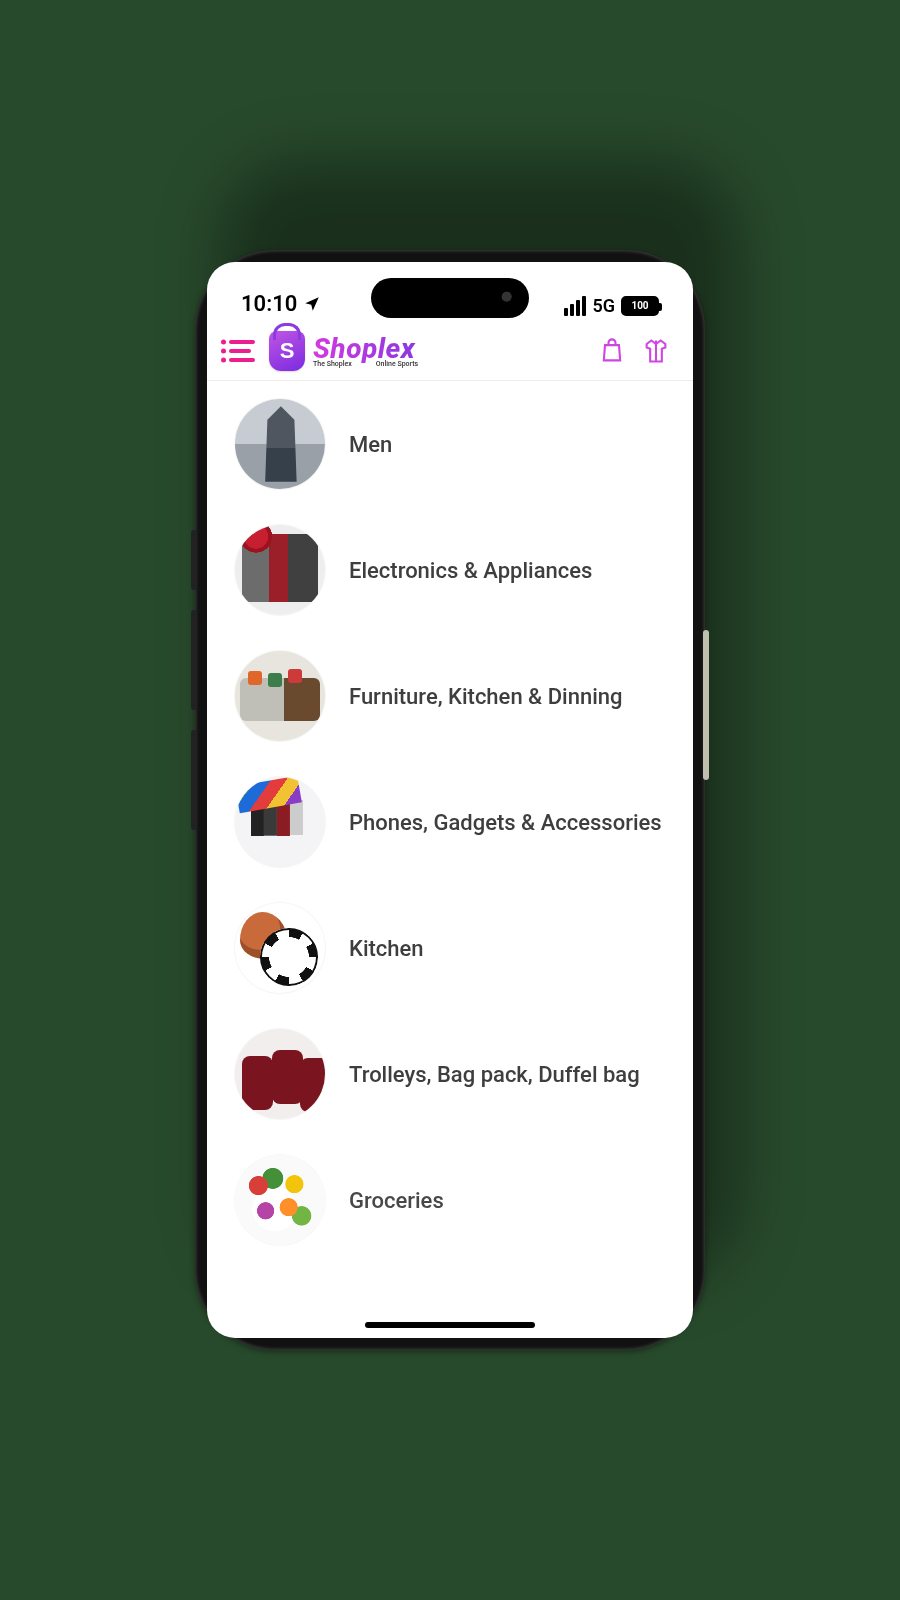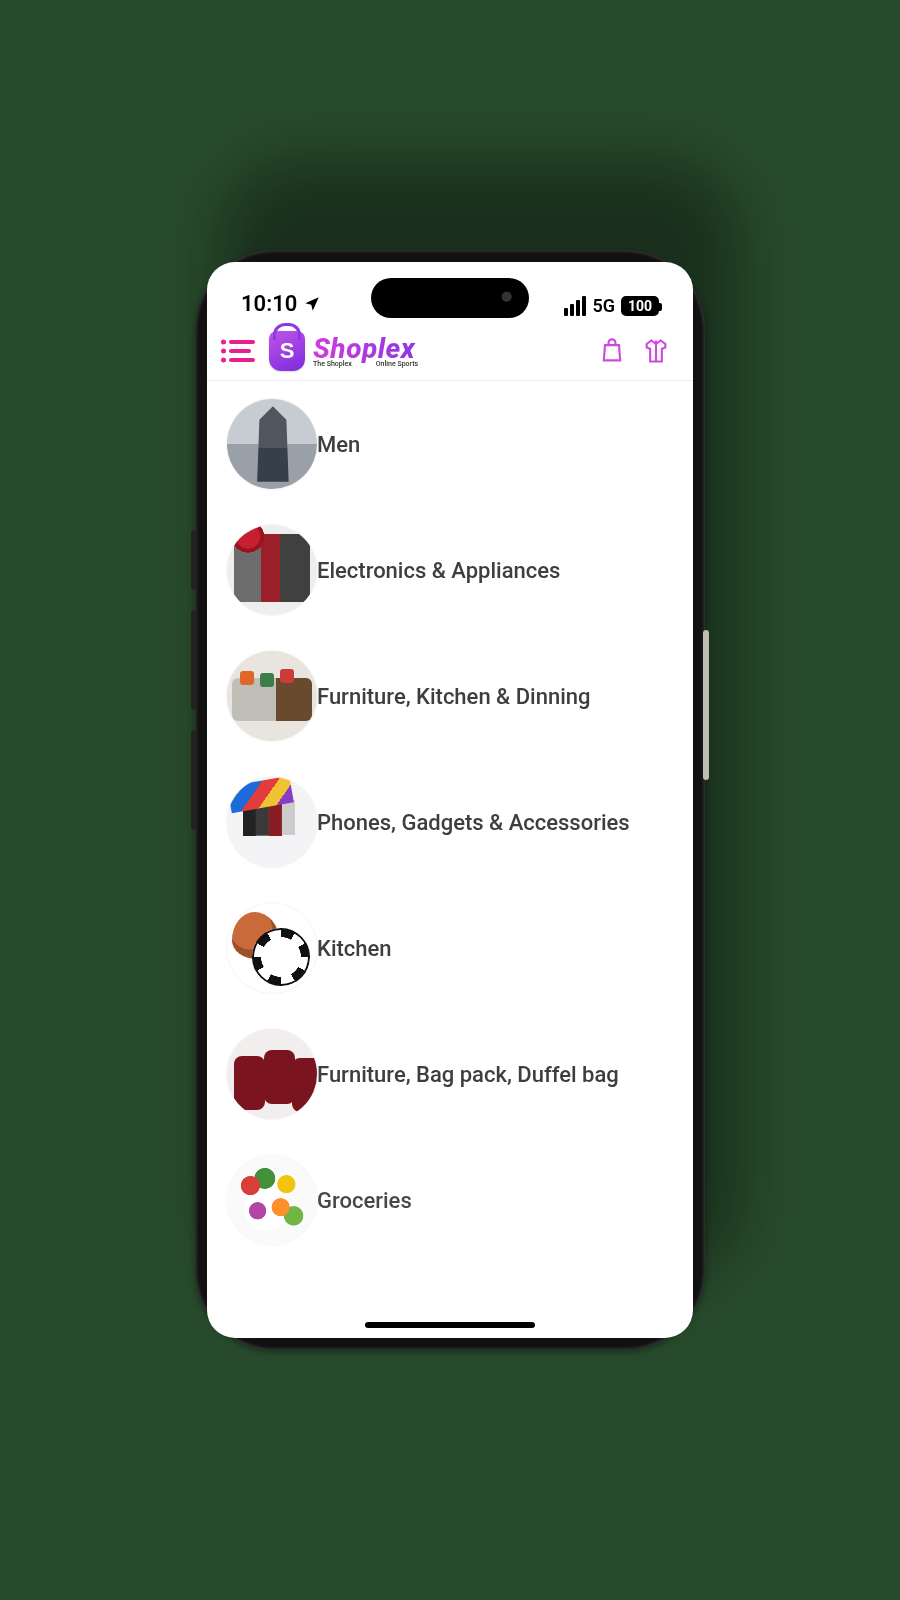--- a/index.html
+++ b/index.html
@@ -66,21 +66,21 @@
     .statusbar .right { display:flex; align-items:center; gap:6px;justify-content:center; }
     .signal-bars { display:flex; align-items:flex-end; gap:2px; }
     .signal-bars span { width:4px; background:#000; border-radius:1px; }
     .signal-bars span:nth-child(1){height:8px}
     .signal-bars span:nth-child(2){height:12px}
     .signal-bars span:nth-child(3){height:16px}
     .signal-bars span:nth-child(4){height:20px}
     .battery {
       width:38px; height:20px; border:2px solid #000; border-radius:5px;
       position:relative; display:flex; align-items:center; justify-content:center;
-      font-size:14px; font-weight:700; background:#000; color:#fff;
+      font-size:10px; font-weight:700; background:#000; color:#fff;
     }
     .battery::after { content:""; position:absolute; right:-5px; top:5px; width:3px; height:8px; background:#000; border-radius:0 2px 2px 0; }
     
     .appbar {
       height:58px;
       display:flex; align-items:center;
       padding:0 22px; gap:14px;
     }
     .burger { display:flex; flex-direction:column; gap:5px; }
     .burger span {
@@ -126,22 +126,22 @@
     .hicon {
       width:30px; height:30px; display:flex; align-items:center; justify-content:center;
       color:#c746e2;
     }
     .hicon svg { width:28px; height:28px; stroke:#d046e2; stroke-width:1.8; fill:none; }
     .divider { height:1px; background:#eee; }
 
     
     .list { overflow:hidden; height:calc(100% - 60px - 58px - 1px); }
     .row {
-      display:flex; align-items:center; 
-      padding:18px 20px;
+      display:flex; align-items:center; gap:24px;
+      padding:18px 28px;
     }
     .thumb {
       width:90px; height:90px; border-radius:50%;
       flex:0 0 90px;
       background:#ddd;
       position:relative; overflow:hidden;
       box-shadow:0 0 0 1px rgba(0,0,0,.04);
     }
     .row .label { font-size:22px; color:#3e3e3e; font-weight:500; }
 
@@ -302,21 +302,21 @@
       <div class="row">
         <div class="thumb phones"></div>
         <span class="label">Phones, Gadgets &amp; Accessories</span>
       </div>
       <div class="row">
         <div class="thumb sports"></div>
         <span class="label">Kitchen</span>
       </div>
       <div class="row">
         <div class="thumb trolley"></div>
-        <span class="label">Furniture, Bag pack, Duffel bag</span>
+        <span class="label">Trolleys, Bag pack, Duffel bag</span>
       </div>
       <div class="row" style="opacity:.95">
         <div class="thumb grocery"></div>
         <span class="label">Groceries</span>
       </div>
     </div>
 
     <div class="home-indicator"></div>
   </div>
 </div>

